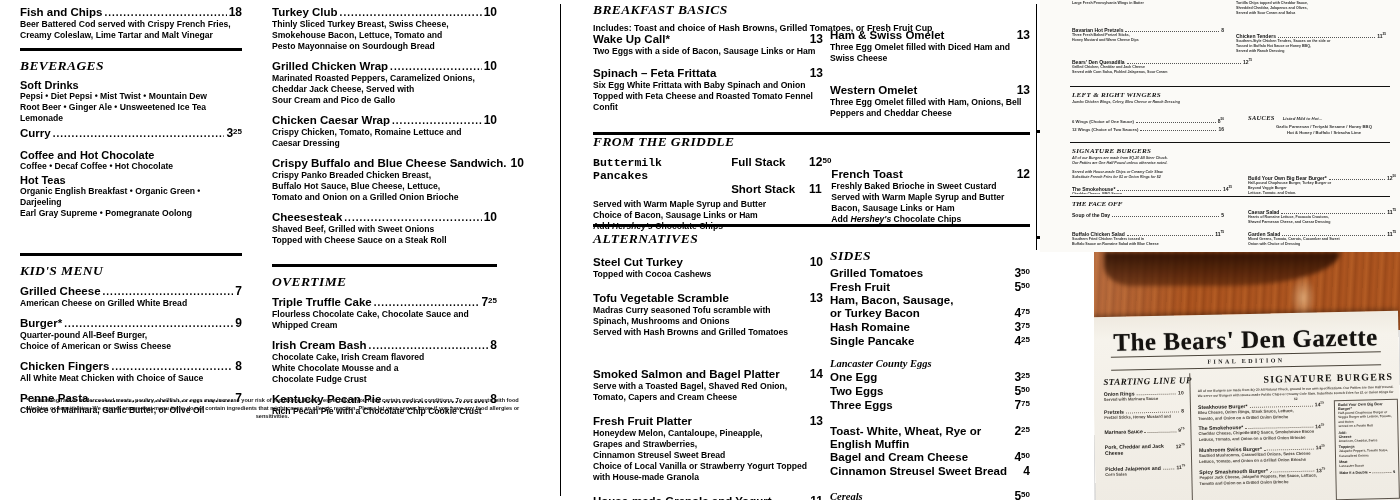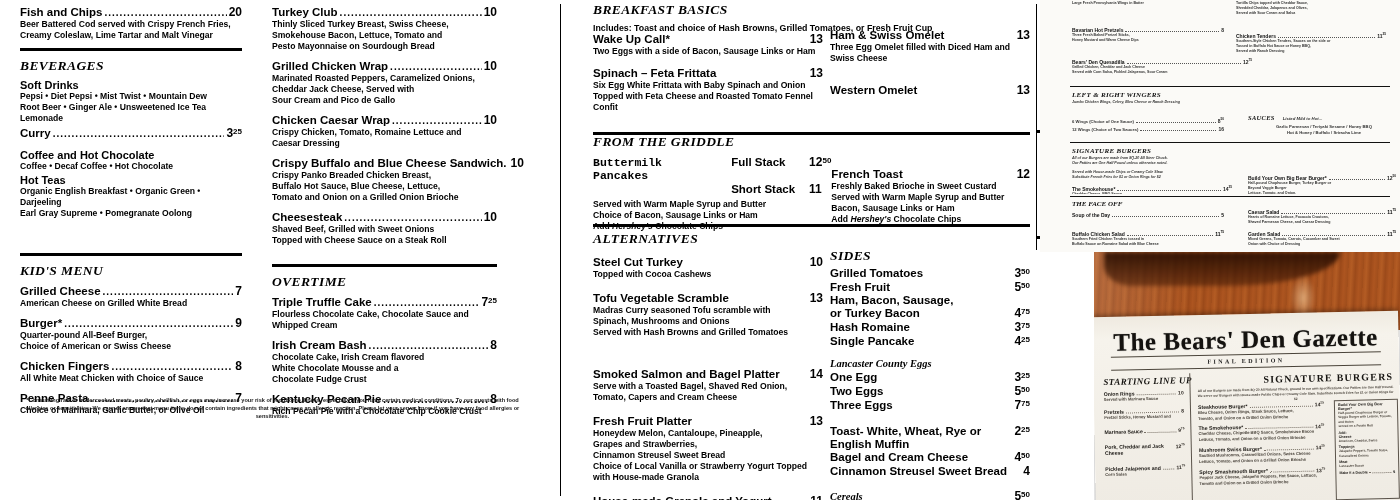--- a/index.html
+++ b/index.html
@@ -131,21 +131,21 @@
 <body>
 
 <div class="page">
 
   <div class="col" id="col-a">
 
     <div class="item" style="margin-top:5px;">
       <div class="item-line">
         <span class="item-name">Fish and Chips</span>
         <span class="dots">.........................................</span>
-        <span class="price">20</span>
+        <span class="price">18</span>
       </div>
       <div class="desc ml" style="white-space: pre-line;">Beer Battered Cod served with Crispy French Fries,
 Creamy Coleslaw, Lime Tartar and Malt Vinegar</div>
     </div>
 
     <hr class="rule">
 
     <div>
       <div class="sect-head">BEVERAGES</div>
 
@@ -328,20 +328,22 @@
           <span class="val price">13</span>
         </div>
       <div class="desc" style="white-space: pre-line;">Three Egg Omelet filled with Diced Ham and
 Swiss Cheese</div>
     </div>
     <div class="item" style="margin-top:19px;">
       <div class="row">
           <span class="lbl">Western Omelet</span>
           <span class="val price">13</span>
         </div>
+      <div class="desc" style="white-space: pre-line;">Three Egg Omelet filled with Ham, Onions, Bell
+Peppers and Cheddar Cheese</div>
     </div>
   </div>
 
   <hr class="rule" style="position:absolute;left:593px;top:126px;width:437px;">
 
   <div style="position:absolute;left:593px;top:134px;width:437px;">
     <div class="sect-head">FROM THE GRIDDLE</div>
 
     <div style="display:flex;">
       <div style="width:240px;">

